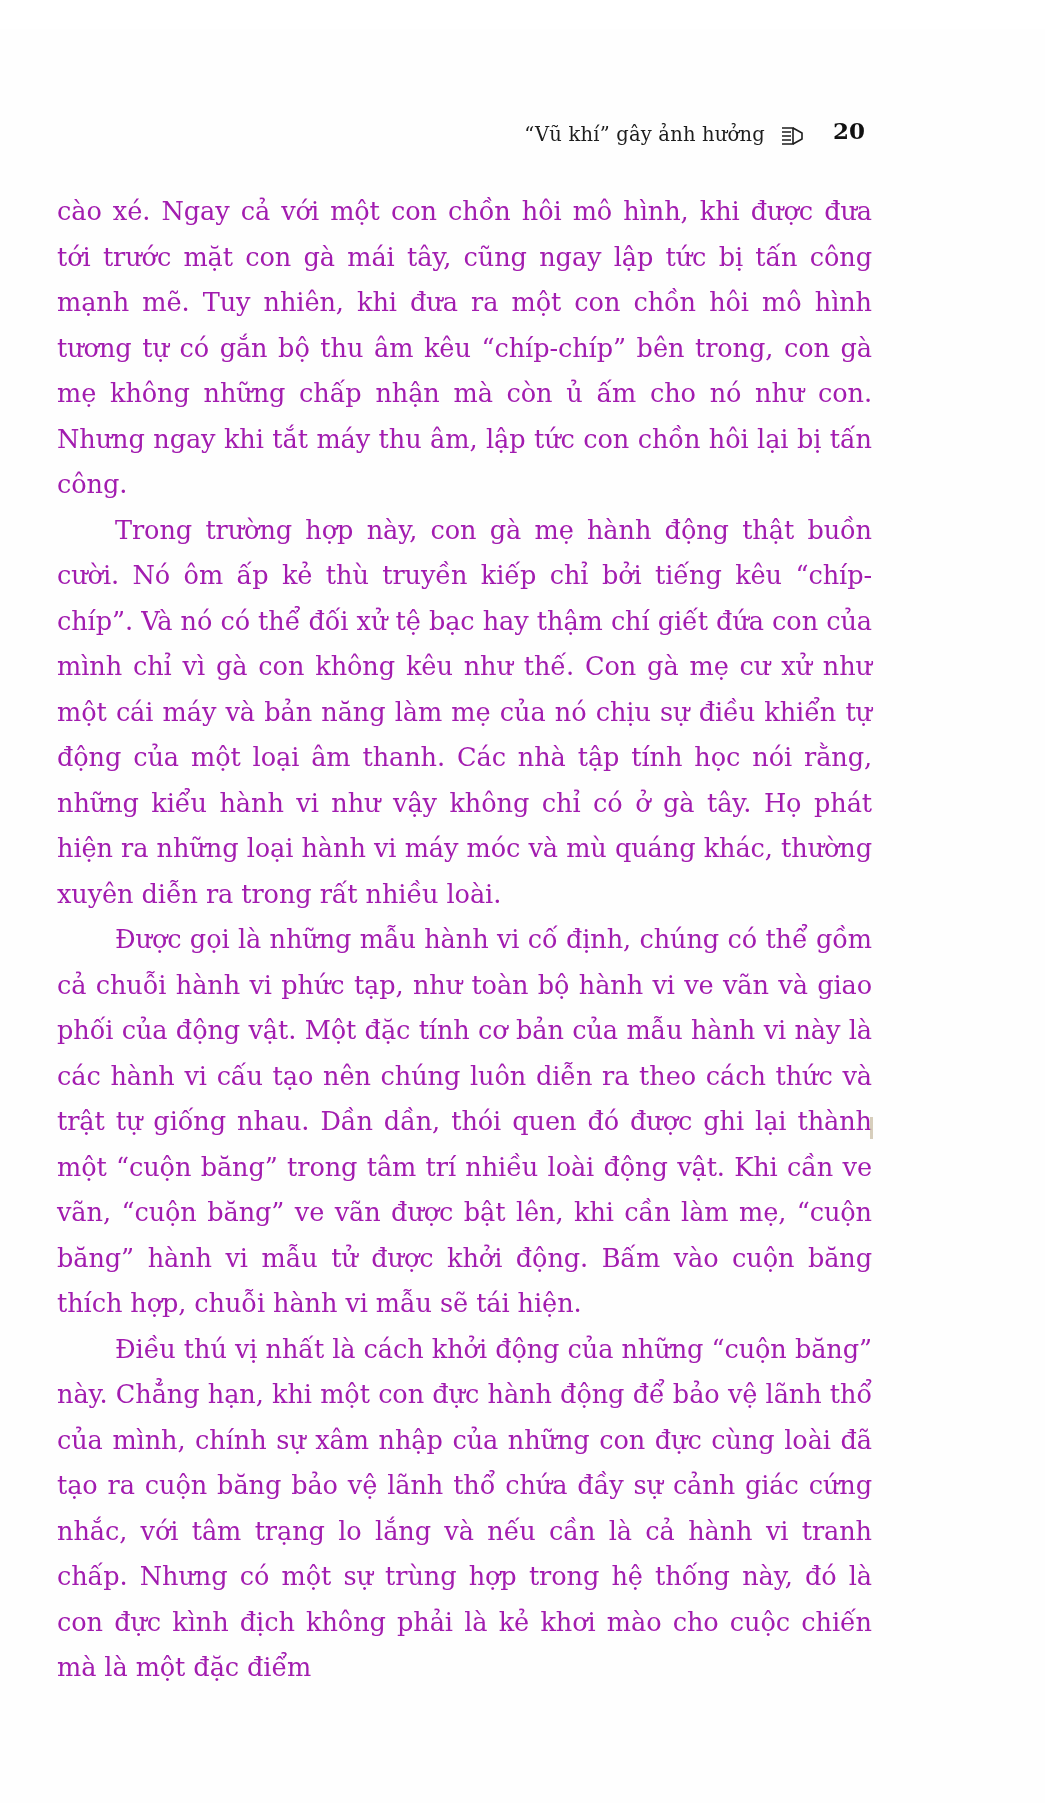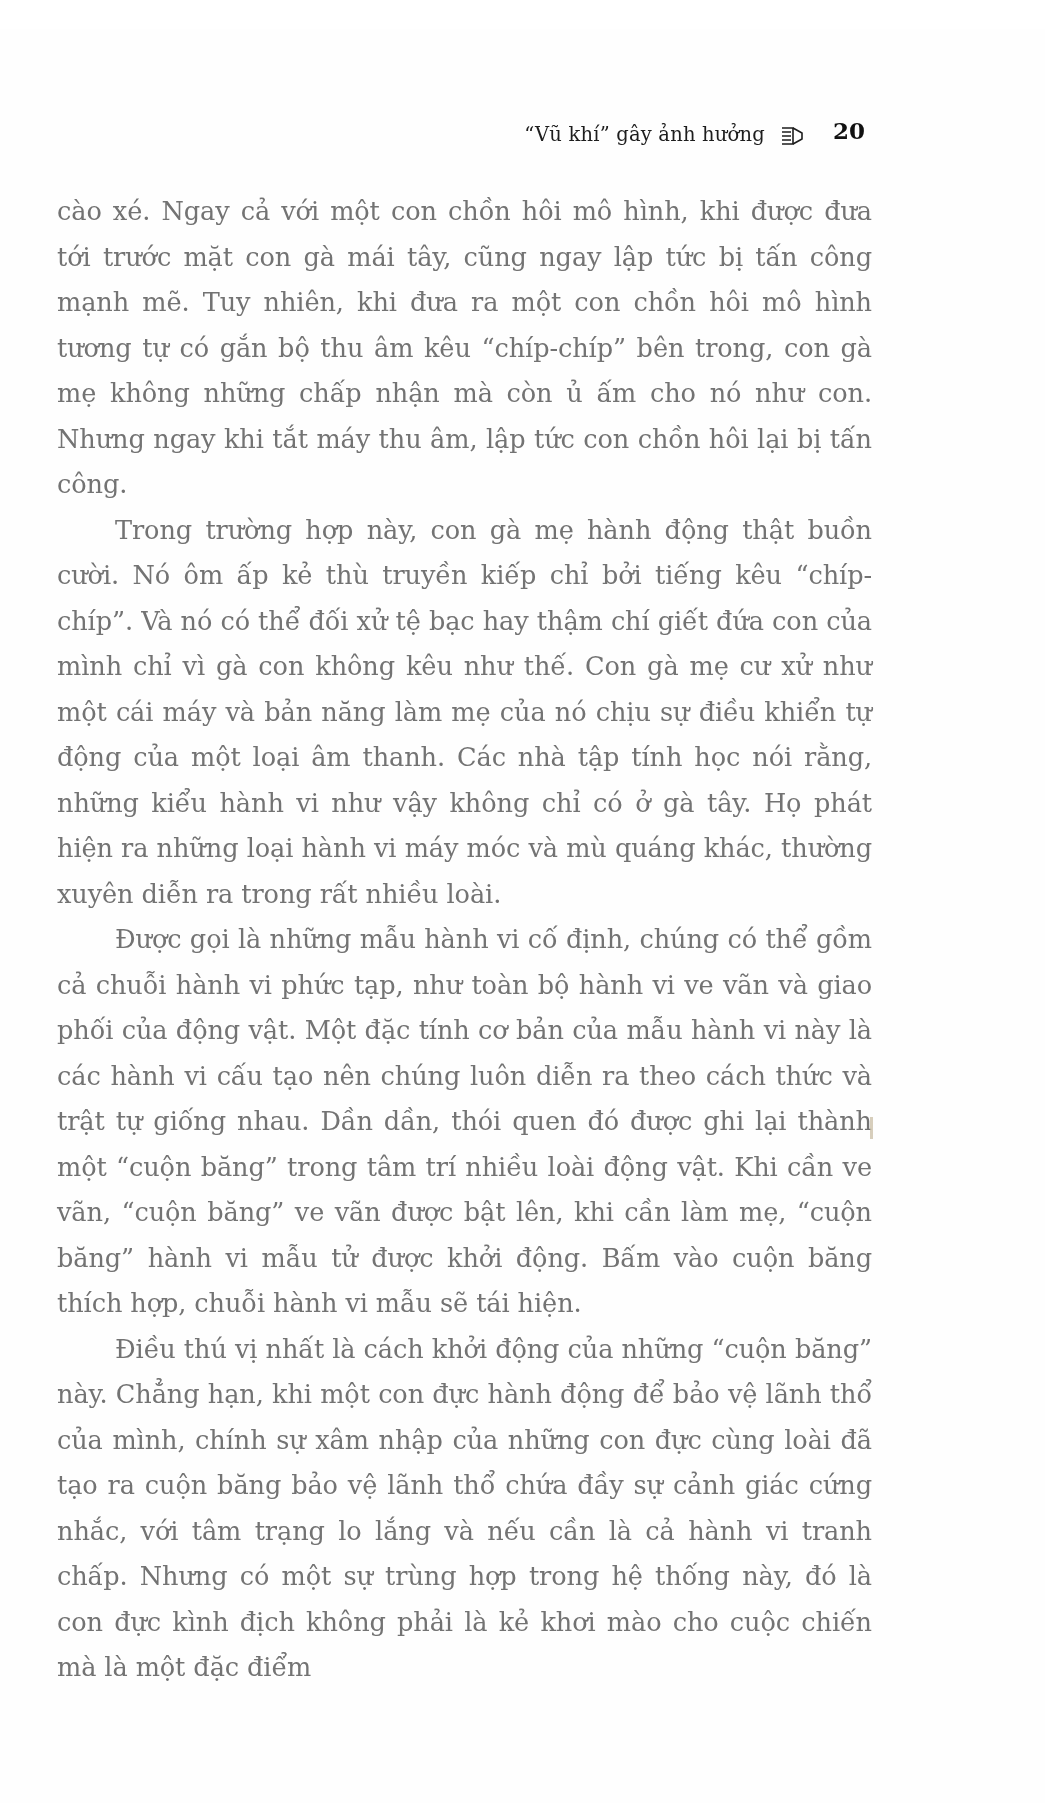--- a/index.html
+++ b/index.html
@@ -56,21 +56,21 @@
   }
   .body-text {
     position: absolute;
     top: 160px;
     left: 57px;
     width: 815px;
     font-family: "DejaVu Serif", serif;
     font-size: 25.6px;
     line-height: 45.5px;
     text-align: justify;
-    color: #737373;
+    color: #a21caf;
     letter-spacing: -0.1px;
   }
   .body-text p {
     margin: 0;
     text-indent: 0;
   }
   .body-text p.indent {
     text-indent: 58px;
   }
   .edge-tick {

